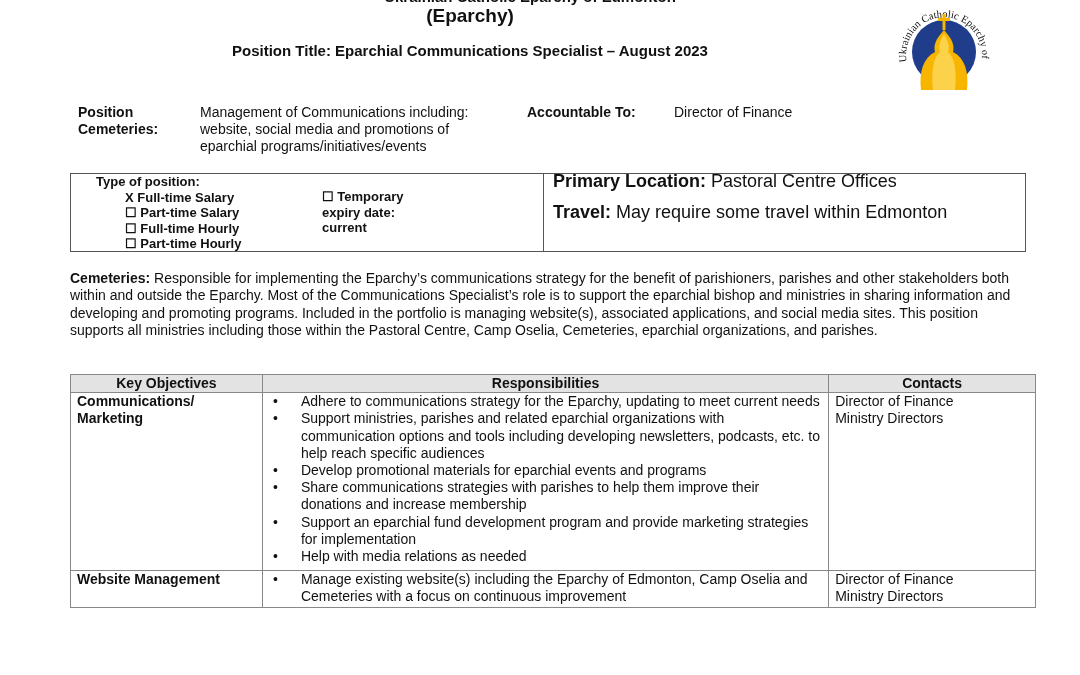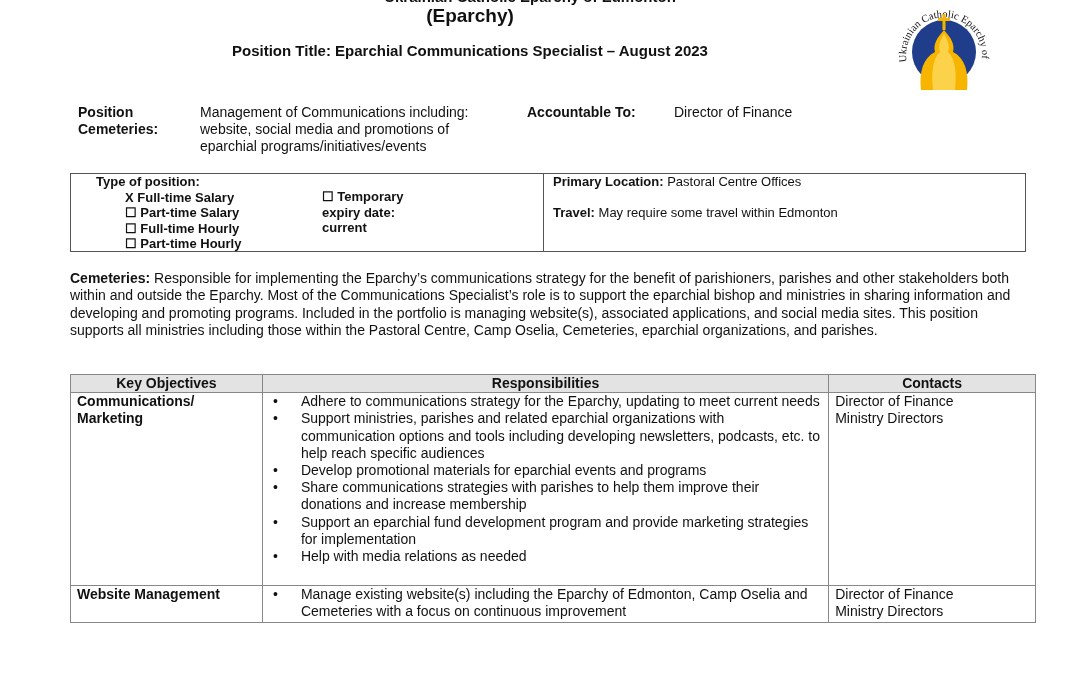--- a/index.html
+++ b/index.html
@@ -15,29 +15,29 @@
   .pd-label { left:78px; top:104px; width:110px; font-weight:bold; line-height:17px; }
   .pd-value { left:200px; top:104px; width:305px; text-align:left; line-height:17px; }
   .acc-label { left:527px; top:104px; font-weight:bold; }
   .acc-value { left:674px; top:104px; }
 
   .type-box { left:70px; top:173px; width:956px; height:79px; border:1px solid #555; box-sizing:border-box; }
   .type-divider { left:543px; top:173px; width:1px; height:79px; background:#555; }
   .type-left { left:80px; top:174px; font-size:13px; font-weight:bold; line-height:15.6px;margin-left:16px; }
   .type-left .opt { padding-left:29px; }
   .type-mid { left:322px; top:189px; font-size:13px; font-weight:bold; line-height:15.6px; }
-  .type-right { left:553px; top:174px; font-size:13px; line-height:15.6px; }
+  .type-right { left:553px; top:174px; font-size:18px; line-height:15.6px; }
 
   .desc { left:70px; top:270px; width:960px; font-size:14px; line-height:17.4px; }
 
   table.obj { position:absolute; left:70px; top:374px; width:966px; border-collapse:collapse; font-size:14px; }
   table.obj th, table.obj td { border:1px solid #888; vertical-align:top; padding:0 6px; line-height:17.2px; }
   table.obj th { background:#e3e3e3; font-weight:bold; text-align:center; padding:0 6px 0; }
   table.obj td.ko { font-weight:bold; width:179px; }
-  table.obj td.resp { width:554px; padding-bottom:20px; }
+  table.obj td.resp { width:554px; padding-bottom:5px; }
   table.obj td.ct { width:194px; }
   ul.resp-list { margin:0; padding:0 0 0 28px; list-style:none; }
   ul.resp-list li { position:relative; padding-left:4px; }
   ul.resp-list li::before { content:"•"; position:absolute; left:-24px; top:0; font-size:14px; }
 </style>
 </head>
 <body>
 
 <div class="abs clip-title">Ukrainian Catholic Eparchy of Edmonton</div>
 <div class="abs sub-title">(Eparchy)</div>

